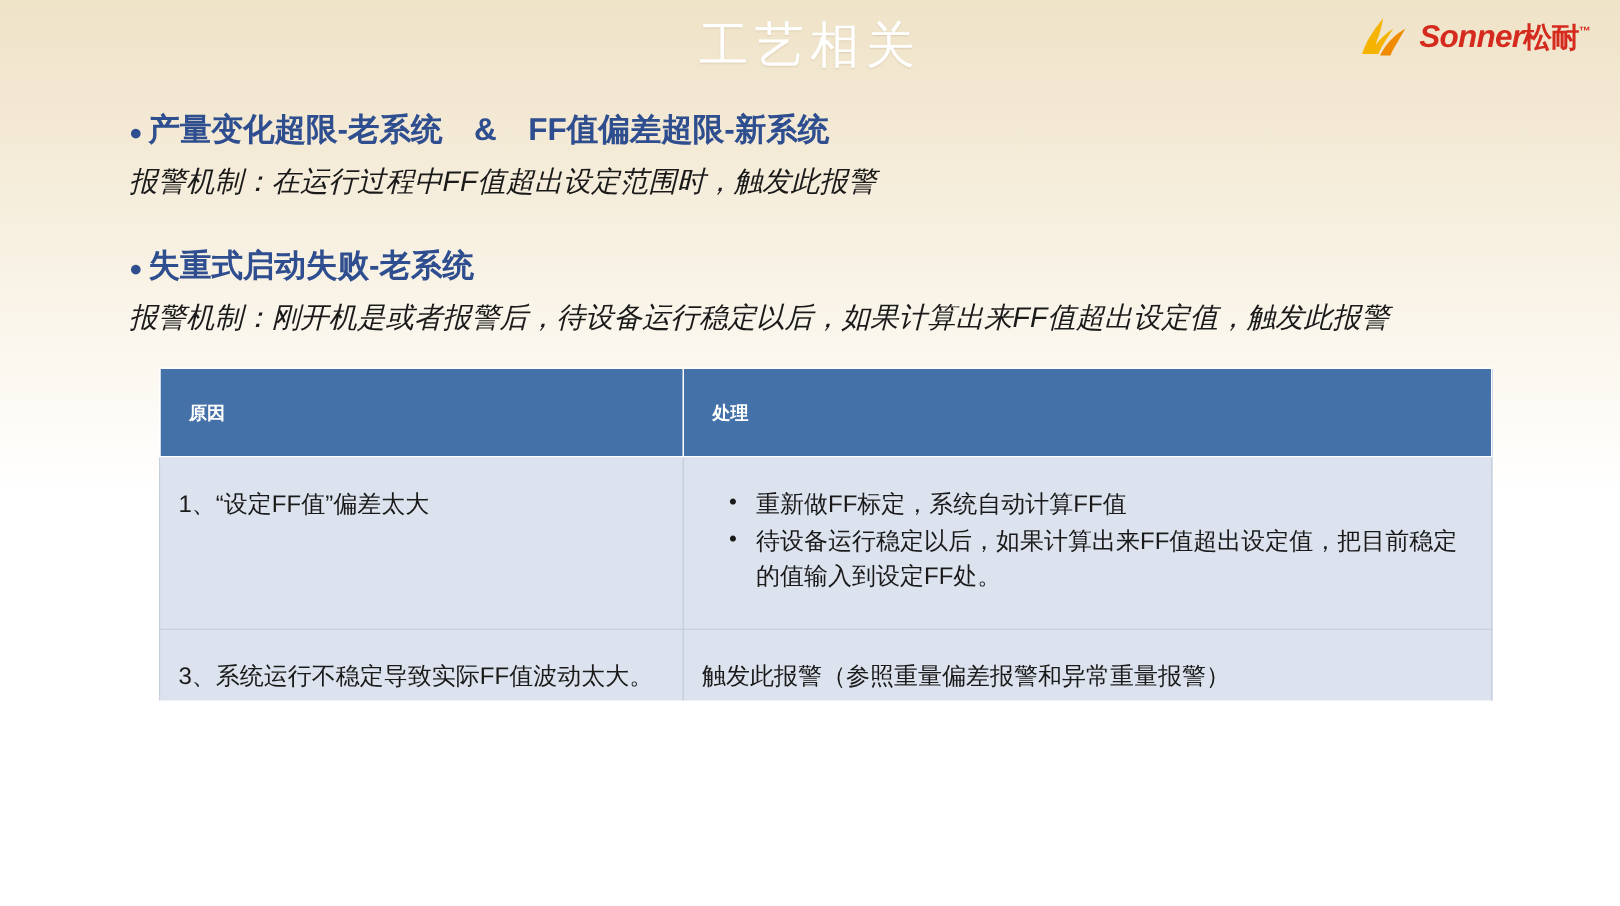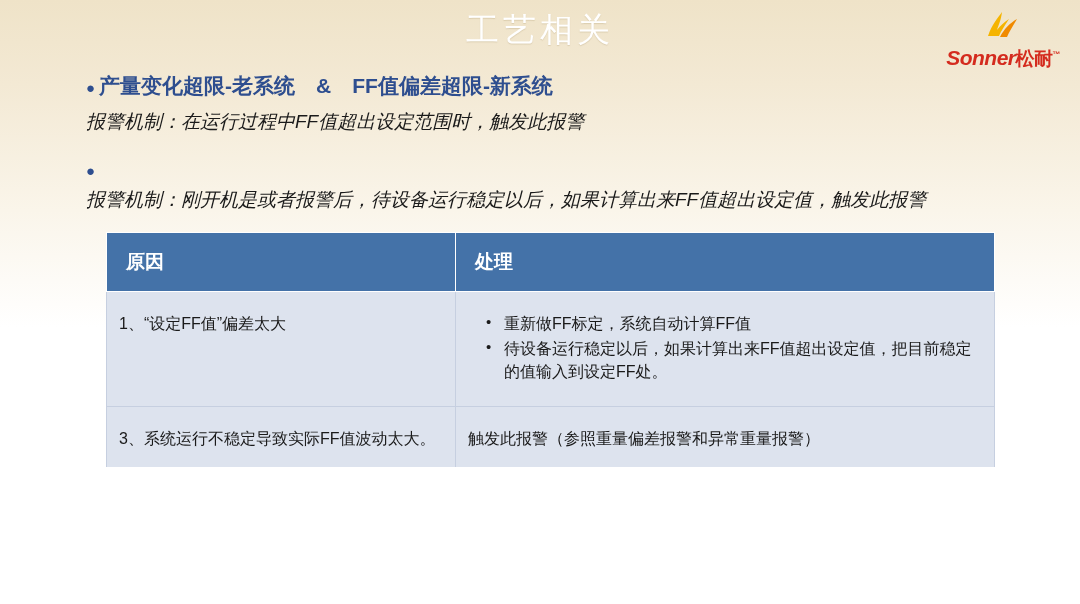--- a/index.html
+++ b/index.html
@@ -33,21 +33,20 @@
     font-weight: normal;
     text-shadow: 0 1px 1px rgba(180,160,120,0.35);
   }
   .logo {
     position: absolute;
     top: 10px;
     right: 20px;
     display: flex;
     align-items: center;
     gap: 6px;
-    flex-direction: column;
   }
   .logo-mark {
     width: 34px;
     height: 30px;
     position: relative;
   }
   .logo-text {
     font-size: 21px;
     font-weight: bold;
     color: #d42b1e;
@@ -99,21 +98,21 @@
   table.alarm-table {
     border-collapse: collapse;
     width: 810px;
     margin-top: 18px;
     margin-left: 20px;
     table-layout: fixed;
   }
   table.alarm-table th {
     background: #4472a8;
     color: #ffffff;
-    font-size: 19px;
+    font-size: 12px;
     text-align: left;
     font-weight: bold;
     padding: 10px 19px;
     border: 1px solid #ffffff;
     height: 38px;
     vertical-align: middle;
   }
   table.alarm-table td {
     font-size: 16px;
     color: #1a1a1a;
@@ -169,20 +168,21 @@
     <div class="bullet-head">
       <span class="bullet-dot">●</span>
       <span>产量变化超限-老系统　&amp;　FF值偏差超限-新系统</span>
     </div>
     <p class="para">报警机制：在运行过程中FF值超出设定范围时，触发此报警</p>
 
     <div class="gap"></div>
 
     <div class="bullet-head">
       <span class="bullet-dot">●</span>
+      <span>失重式启动失败-老系统</span>
     </div>
     <p class="para">报警机制：刚开机是或者报警后，待设备运行稳定以后，如果计算出来FF值超出设定值，触发此报警</p>
 
     <table class="alarm-table">
       <thead>
         <tr>
           <th class="col-cause">原因</th>
           <th class="col-action">处理</th>
         </tr>
       </thead>

